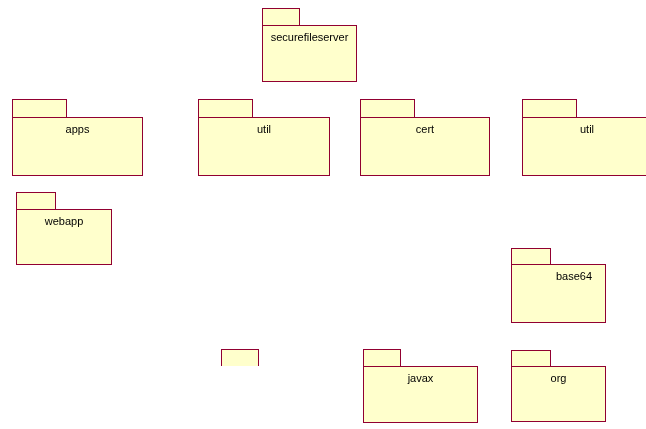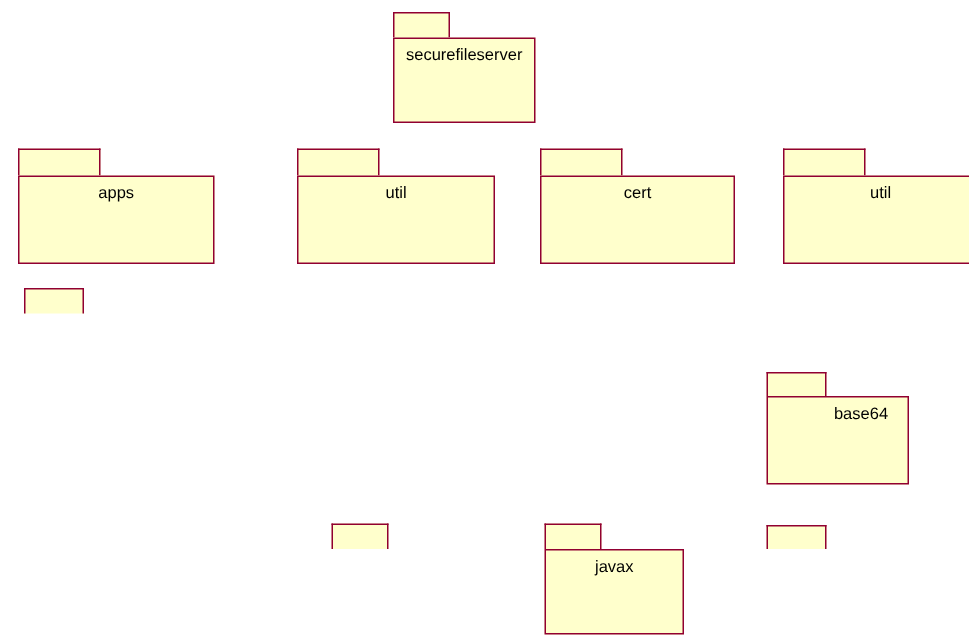--- a/index.html
+++ b/index.html
@@ -75,32 +75,38 @@
       </div>
     </div>
     <div class="pkg" style="left: 510px; top: 99px; width: 130px; height: 77px; margin-left: 12px;">
       <div class="tab" style="width: 55px; height: 18px;"></div>
       <div class="pkg-body" style="top: 18px; width: 130px; height: 59px;">
         <span class="pkg-label">util</span>
       </div>
     </div>
     <div class="pkg" style="left: 16px; top: 192px; width: 96px; height: 73px;">
       <div class="tab" style="width: 40px; height: 17px;"></div>
+      <div class="pkg-body" style="top: 17px; width: 96px; height: 56px;">
+        <span class="pkg-label">webapp</span>
+      </div>
     </div>
     <div class="pkg" style="left: 511px; top: 248px; width: 95px; height: 75px;">
       <div class="tab" style="width: 40px; height: 16px;"></div>
       <div class="pkg-body" style="top: 16px; width: 95px; height: 59px; padding-left: 31px;">
         <span class="pkg-label">base64</span>
       </div>
     </div>
     <div class="pkg" style="left: 221px; top: 349px; width: 96px; height: 74px;">
       <div class="tab" style="width: 38px; height: 17px;"></div>
     </div>
     <div class="pkg" style="left: 363px; top: 349px; width: 95px; height: 74px;">
       <div class="tab" style="width: 38px; height: 17px;"></div>
-      <div class="pkg-body" style="top: 17px; width: 93px; height: 57px;">
+      <div class="pkg-body" style="top: 17px; width: 115px; height: 57px;">
         <span class="pkg-label">javax</span>
       </div>
     </div>
     <div class="pkg" style="left: 511px; top: 350px; width: 95px; height: 72px;">
       <div class="tab" style="width: 40px; height: 16px;"></div>
+      <div class="pkg-body" style="top: 16px; width: 95px; height: 56px;">
+        <span class="pkg-label">org</span>
+      </div>
     </div>
   </div>
 
 </body></html>

